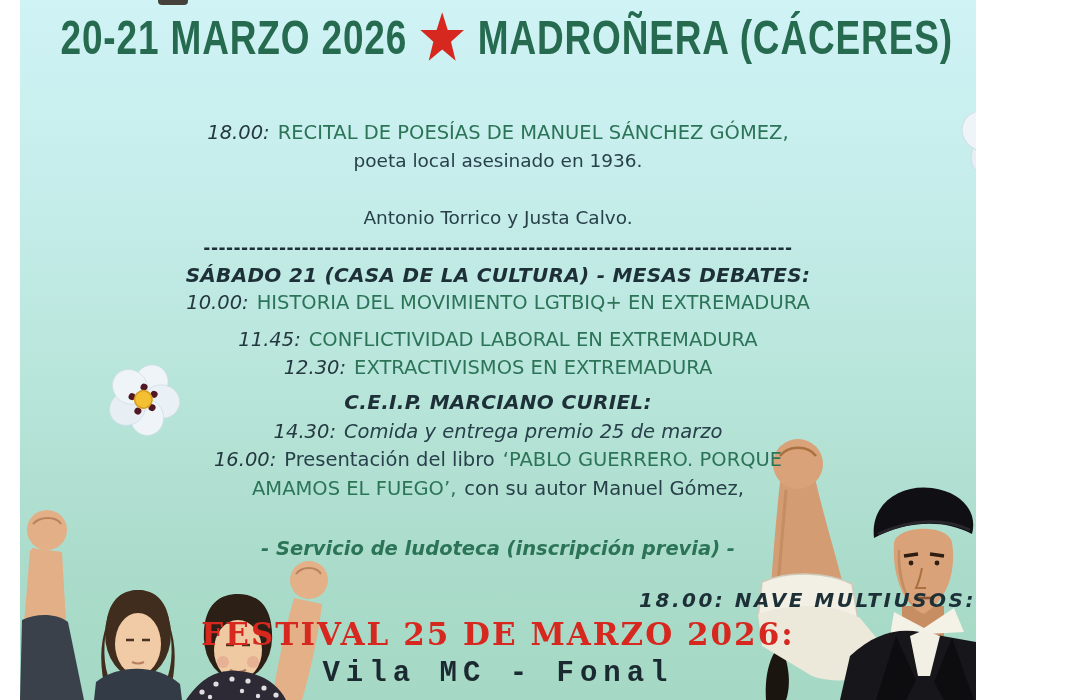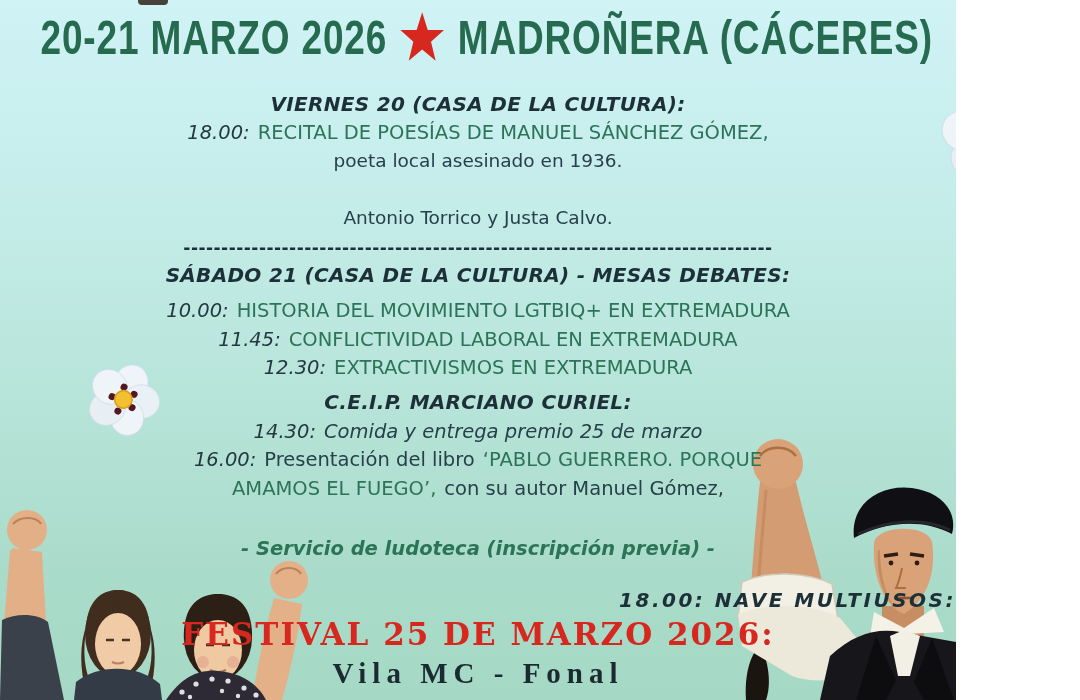--- a/index.html
+++ b/index.html
@@ -1,19 +1,20 @@
 <!DOCTYPE html>
 <html><head>
 <meta charset="utf-8">
 <style>
   html,body{margin:0;padding:0;}
   .poster{
     position:relative; width:956px; height:700px; overflow:hidden;
     background:linear-gradient(180deg,#d0f3f6 0%, #c4ece9 30%, #b8e5da 55%, #abdccb 80%, #a5d8c5 100%);
     font-family:"DejaVu Sans", sans-serif;
+    margin-left:20px;
   }
   .line{position:absolute; left:0; right:0; text-align:center; z-index:6; color:#203740;}
   .title-row{
     position:absolute; top:10px; left:0; right:0; z-index:6;
     display:flex; align-items:center; justify-content:center; gap:14px;
     transform:scaleX(0.86); transform-origin:540px 50%;
   }
   .title-text{
     font-family:"Liberation Sans", sans-serif; font-weight:700; font-size:43px;
     letter-spacing:1px; color:#266b4f; transform:scaleY(1.12); white-space:nowrap;
@@ -23,21 +24,21 @@
   .g{font-weight:400; color:#2c7457;}
   .d{color:#27404a;}
   .di{font-style:italic; color:#27404a;text-align:right;}
   .after-space{margin-left:8px;}
   .body-line{font-size:19.5px;}
   .sub-line{font-size:18.5px;}
   .dashes{font-size:17px; font-weight:700; color:#1d3038; letter-spacing:.5px; white-space:nowrap; overflow:hidden;}
   .note-line{font-size:19.5px; font-weight:700; font-style:italic; color:#2c7457;}
   .nave-line{font-size:20px; font-weight:700; font-style:italic; color:#1d3038; letter-spacing:2.5px;text-align:right;}
   .festival-line{font-family:"DejaVu Serif", serif; font-weight:700; font-size:31px; color:#d6281e; letter-spacing:2px;}
-  .lineup-line{font-family:Liberation Serif, serif; font-weight:700; font-size:29px; color:#1b2a31; letter-spacing:6px;}
+  .lineup-line{font-family:Liberation Mono, monospace; font-weight:700; font-size:29px; color:#1b2a31; letter-spacing:6px;}
   .art{position:absolute; z-index:4;}
   .flower1{left:935px; top:90px; width:100px; height:92px;}
   .flower2{left:86px; top:360px; width:76px; height:76px;}
   .left-group{left:0; bottom:0; width:340px; height:200px;}
   .man{right:0; bottom:0; width:230px; height:270px;}
   .ears{left:690px; bottom:0; width:240px; height:55px;}
   .top-artifact{position:absolute; left:138px; top:0; width:30px; height:5px; background:#44423a; border-radius:0 0 4px 4px; z-index:3;}
   .star-svg{width:54px; height:54px; flex:0 0 auto;}
 </style>
 </head>
@@ -48,34 +49,33 @@
   <div class="top-artifact"></div>
 
   <div class="title-row">
     <span class="title-text">20-21 MARZO 2026</span>
     <svg class="star-svg" viewBox="0 0 100 100">
       <polygon points="50,4 62,37 97,37 69,59 79,94 50,73 21,94 31,59 3,37 38,37" fill="#d6281e"></polygon>
     </svg>
     <span class="title-text">MADROÑERA (CÁCERES)</span>
   </div>
 
-  <div class="line h-dark" style="top:92px">VIERNES 20 (CASA DE LA CULTURA):</div>
 
   <div class="line body-line" style="top:121px">
     <span class="t">18.00:</span><span class="g">RECITAL DE POESÍAS DE MANUEL SÁNCHEZ GÓMEZ,</span>
   </div>
   <div class="line sub-line d" style="top:150px">poeta local asesinado en 1936.</div>
 
   <div class="line sub-line d" style="top:207px">Antonio Torrico y Justa Calvo.</div>
 
   <div class="line dashes" style="top:238px">------------------------------------------------------------------------------</div>
 
   <div class="line h-dark" style="top:263px">SÁBADO 21 (CASA DE LA CULTURA) - MESAS DEBATES:</div>
 
-  <div class="line body-line" style="top:299px">
+  <div class="line body-line" style="top:291px">
     <span class="t">10.00:</span><span class="g">HISTORIA DEL MOVIMIENTO LGTBIQ+ EN EXTREMADURA</span>
   </div>
   <div class="line body-line" style="top:328px">
     <span class="t">11.45:</span><span class="g">CONFLICTIVIDAD LABORAL EN EXTREMADURA</span>
   </div>
   <div class="line body-line" style="top:356px">
     <span class="t">12.30:</span><span class="g">EXTRACTIVISMOS EN EXTREMADURA</span>
   </div>
 
   <div class="line h-dark" style="top:390px">C.E.I.P. MARCIANO CURIEL:</div>

